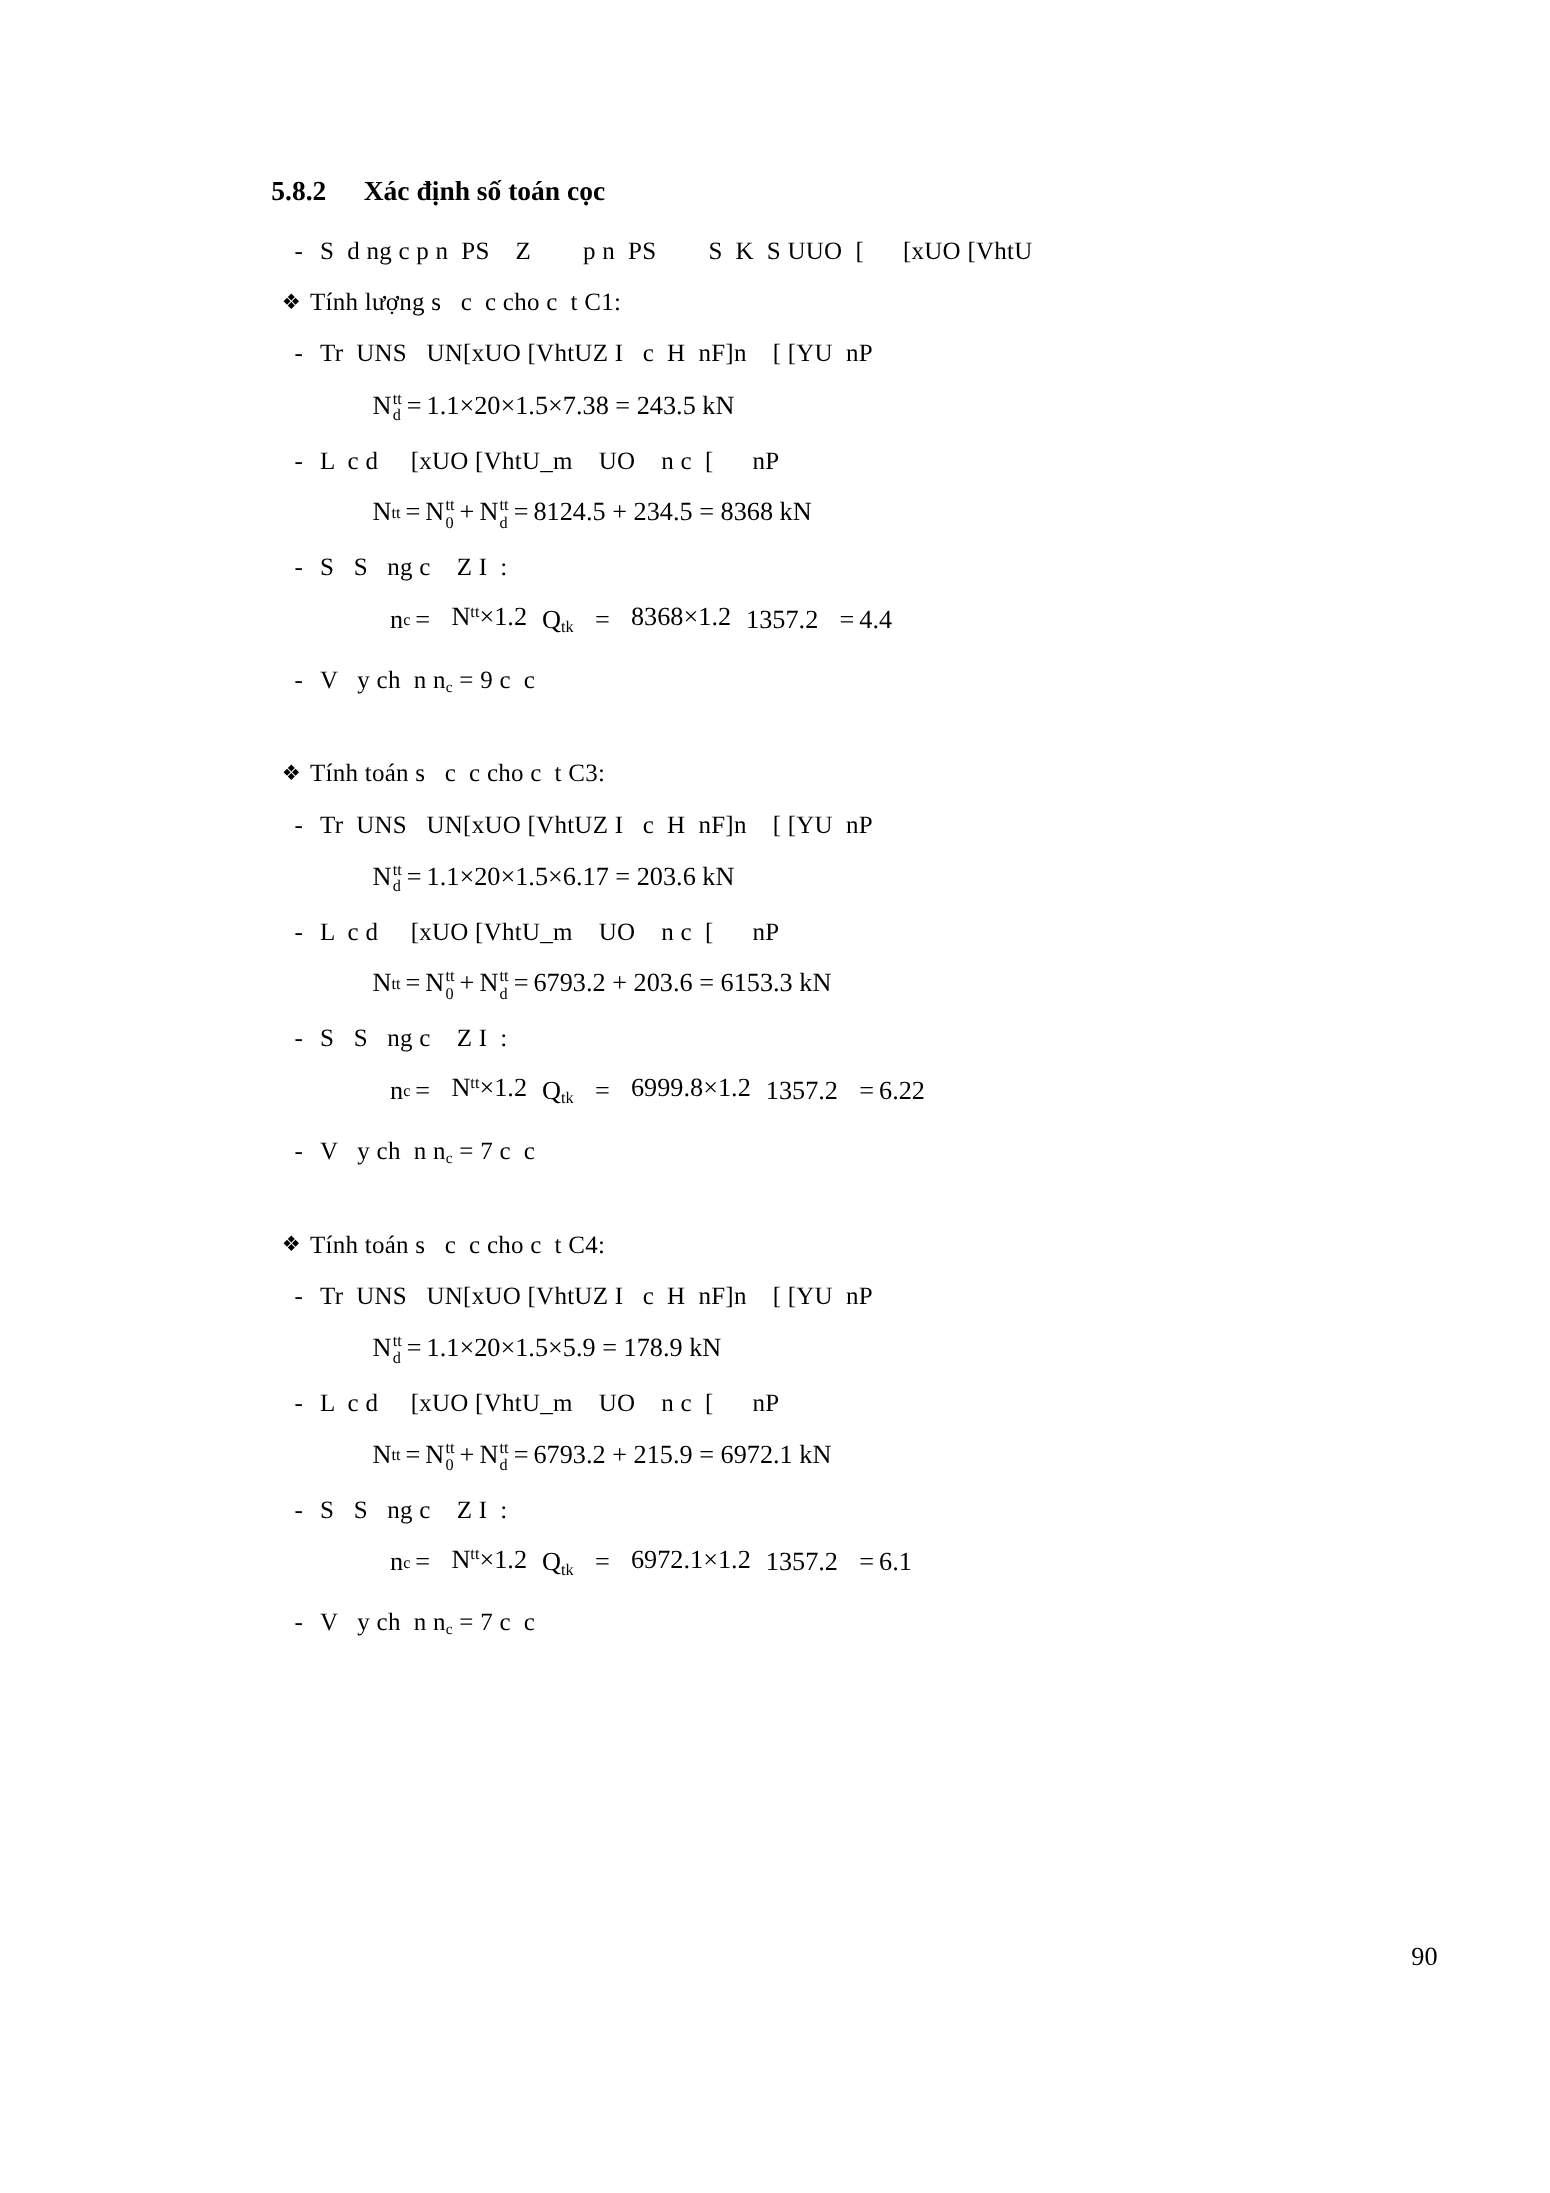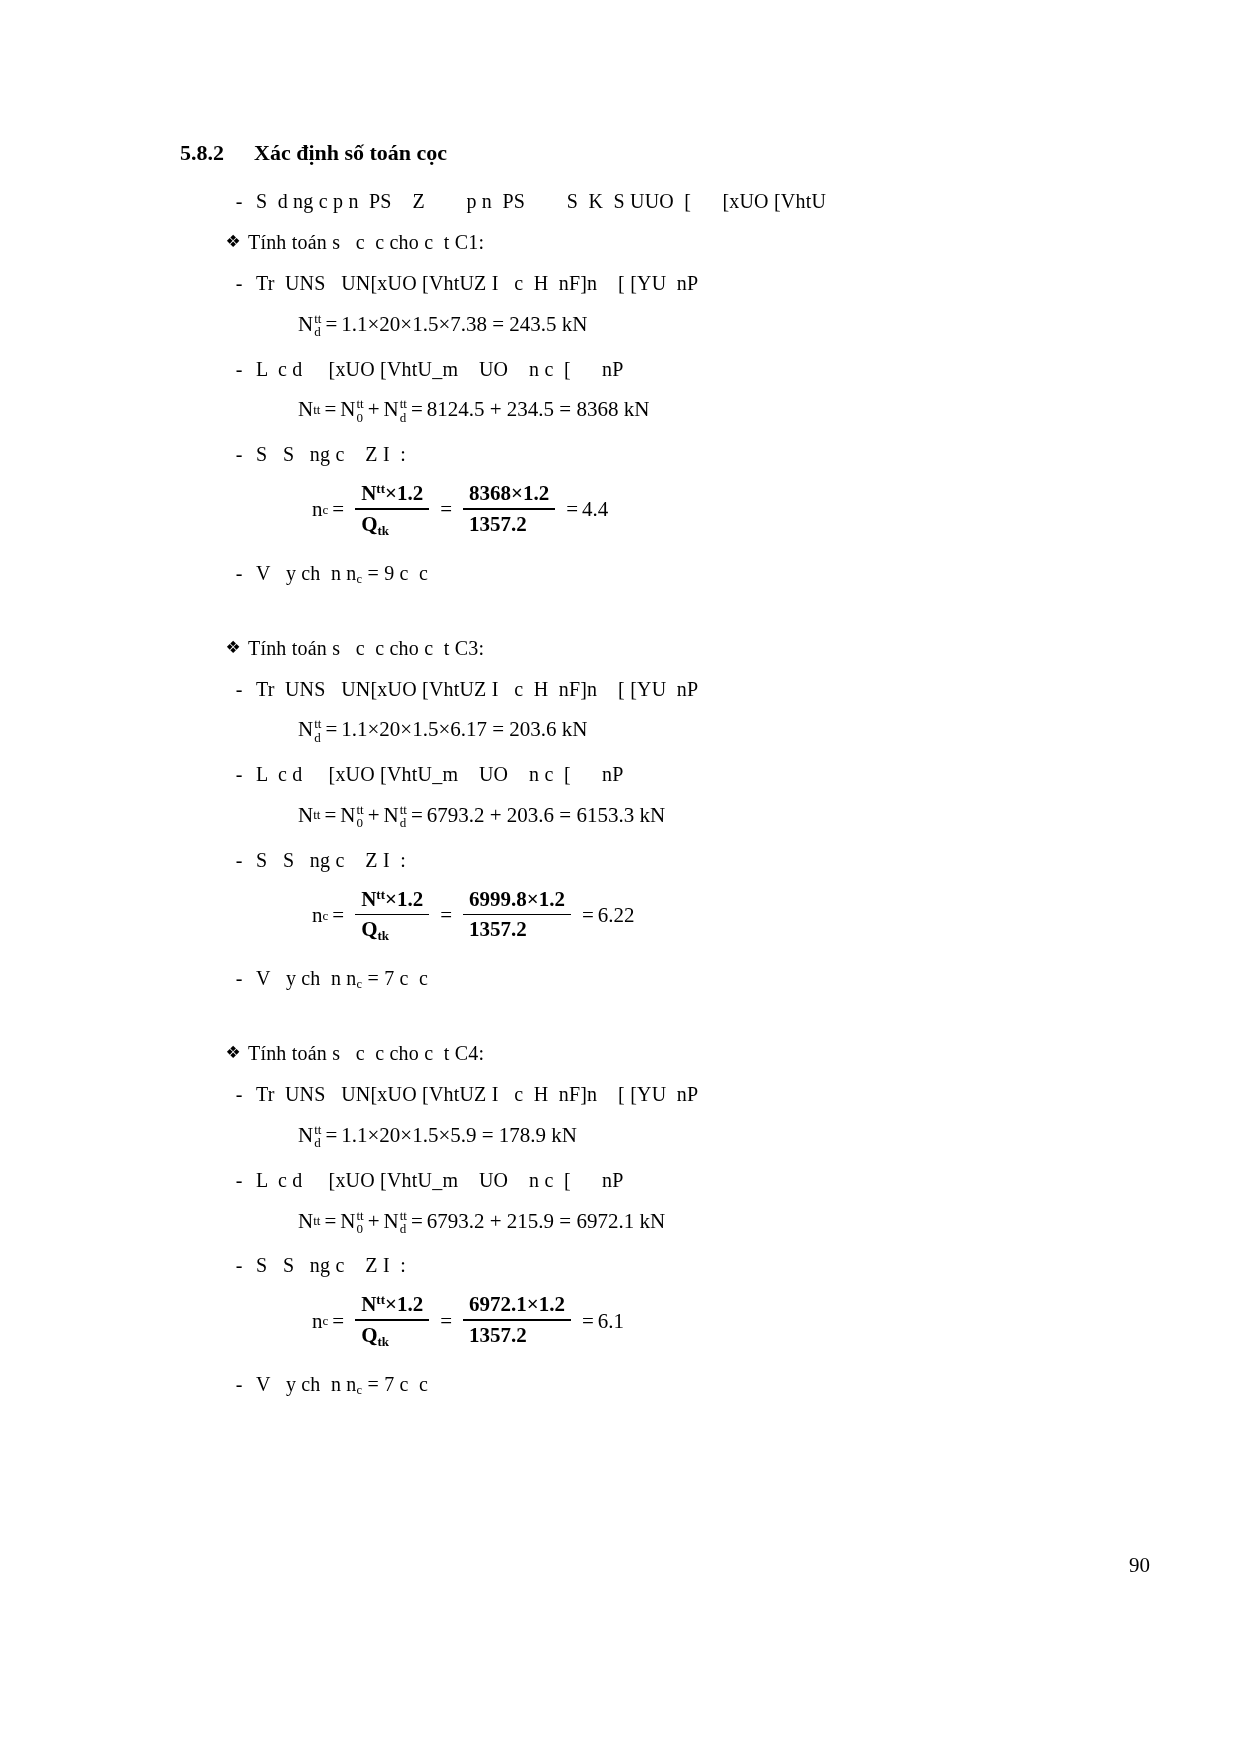--- a/index.html
+++ b/index.html
@@ -29,20 +29,21 @@
     font-family: "Liberation Serif", serif;
     font-weight: bold;
     font-size: 22px;
     display: flex;
     align-items: baseline;
     margin: 0 0 22px 0;
   }
   .section-heading .num {
     width: 74px;
     flex: 0 0 74px;
+    margin-left: 37px;
   }
   .section-heading .ttl {
     flex: 1 1 auto;
   }
 
   
   .row {
     display: flex;
     align-items: flex-start;
     margin: 0 0 14px 0;
@@ -107,27 +108,25 @@
     text-align: left;
     margin-left: 1px;
     position: relative;
     top: 0.06em;
   }
   .sub-sup .up { display: block; }
   .sub-sup .dn { display: block; }
 
   .frac {
     display: inline-flex;
-    flex-direction: column;
-    align-items: flex-start;
+    align-items: center;
     vertical-align: middle;
     margin: 0 7px;
     position: relative;
     top: -0.05em;
-    font-weight: bold;
   }
   .frac .numer {
     padding: 0 6px 2px 6px;
     font-size: 21px;
     white-space: pre;
   }
   .frac .bar {
     width: 100%;
     height: 1.6px;
     background: #000;
@@ -160,21 +159,21 @@
       <span class="ttl">Xác định số toán cọc</span>
     </div>
 
     <div class="row dash">
       <span class="bullet">-</span>
       <span class="txt">S  d ng c p n  PS    Z        p n  PS        S  K  S UUO  [      [xUO [VhtU</span>
     </div>
 
     <div class="row diamond">
       <span class="bullet">❖</span>
-      <span class="txt">Tính toán s   c  c cho c  t C1:</span>
+      <span class="txt">Tính lượng s   c  c cho c  t C1:</span>
     </div>
 
     <div class="row dash">
       <span class="bullet">-</span>
       <span class="txt">Tr  UNS   UN[xUO [VhtUZ I   c  H  nF]n    [ [YU  nP</span>
     </div>
 
     <div class="math">
       <span class="var">N</span><span class="sub-sup"><span class="up">tt</span><span class="dn">d</span></span><span class="op">=</span><span>1.1×20×1.5×7.38 = 243.5 kN</span>
     </div>

